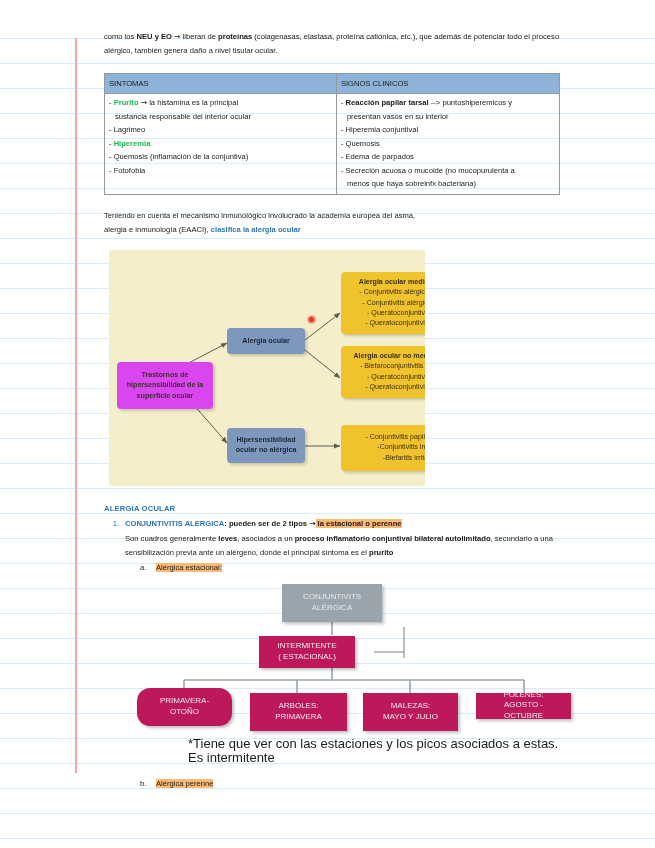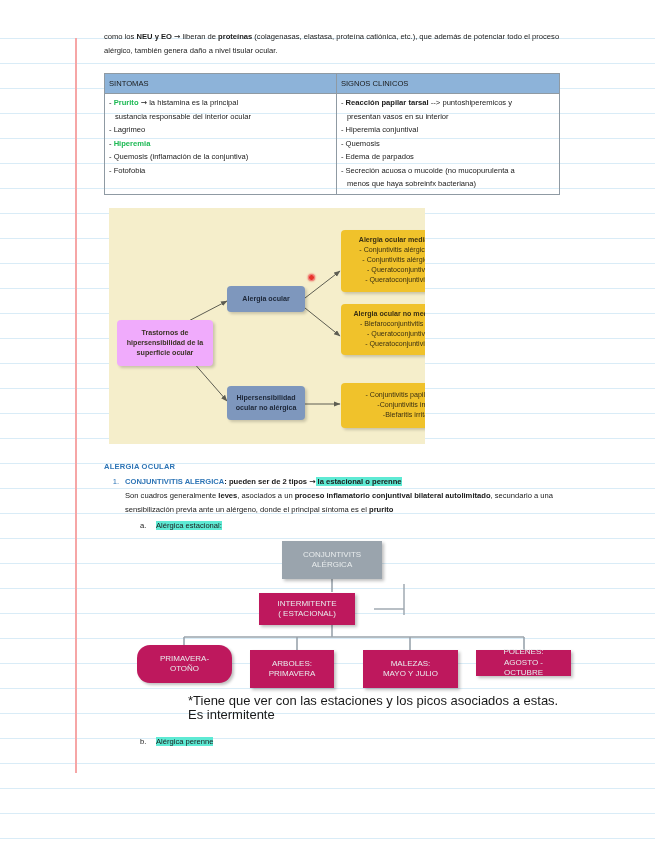--- a/index.html
+++ b/index.html
@@ -40,21 +40,21 @@
     top:30px;
     font-size:7.6px;
     color:#1a1a1a;
     line-height:14.3px;
   }
 
   p.para { margin:0 0 0 0; }
   .b { font-weight:bold; }
   .green { color:#1db954; font-weight:bold; }
   .blue-link { color:#2e75b6; font-weight:bold; }
-  .hl { background:#5eead4; }
+  .hl { background:#fdba74; }
   .u { }
   .arrow { font-family:"DejaVu Sans", sans-serif; }
 
   
   table.t {
     border-collapse:collapse;
     width:456px;
     margin-top:14px;
     table-layout:fixed;
   }
@@ -89,21 +89,21 @@
   #diagram1 svg { position:absolute; left:0; top:0; }
   .dbox {
     position:absolute;
     border-radius:4px;
     text-align:center;
     font-size:7.1px;
     line-height:10.2px;
     color:#2b2b2b;
   }
   .dbox.tan {
-    background:#f0abfc; color:#3a3224; font-weight:bold;
+    background:#d946ef; color:#3a3224; font-weight:bold;
     box-shadow:2px 2px 3px rgba(0,0,0,.18);
   }
   .dbox.blue {
     background:#7e97bd; color:#1d2738; font-weight:bold;
     box-shadow:2px 2px 3px rgba(0,0,0,.18);
   }
   .dbox.yellow {
     background:#f0c22b; color:#3a3013;
     box-shadow:2px 2px 3px rgba(0,0,0,.18);
   }
@@ -185,20 +185,24 @@
             <span class="cellwrap">- <span class="b">Reacción papilar tarsal</span> <span>--&gt;</span><span> puntoshiperemicos y</span><br><span class="indent">presentan vasos en su interior</span></span>
             <span class="cellline">- <span>Hiperemia conjuntival</span></span>
             <span class="cellline">- <span>Quemosis</span></span>
             <span class="cellline">- <span>Edema de parpados</span></span>
             <span class="cellwrap">- <span>Secreción acuosa o mucoide (</span><span class="u">no mucopurulenta</span><span> a</span><br><span class="indent">menos que haya sobreinfx bacteriana)</span></span>
           </td>
         </tr>
       </tbody>
     </table>
 
+    <p class="para" style="margin-top:14px;">
+      <span>Teniendo en cuenta el mecanismo inmunológico involucrado la academia europea del asma,</span><br>
+      <span>alergia e inmunología (EAACI), </span><span class="blue-link">clasifica la alergia ocular</span>
+    </p>
 
     <div id="diagram1">
       <svg width="316" height="236">
         <defs>
           <marker id="ah" markerWidth="7" markerHeight="7" refX="6" refY="2.6" orient="auto">
             <path d="M0,0 L6.5,2.6 L0,5.2 z" fill="#5d5d52"></path>
           </marker>
         </defs>
 
         <path d="M70,118 L118,93" stroke="#5d5d52" stroke-width="1" fill="none" marker-end="url(#ah)"></path>
@@ -283,21 +287,21 @@
         <span>CONJUNTIVITS ALÉRGICA</span>
       </div>
 
       <div class="fbox green-dk" style="left:155px; top:56px; width:96px; height:32px;">
         <span>INTERMITENTE ( ESTACIONAL)</span>
       </div>
 
       <div class="fbox green-dk" style="left:33px; top:108px; width:95px; height:38px;border-radius:13px;">
         <span>PRIMAVERA-OTOÑO</span>
       </div>
-      <div class="fbox green-dk" style="left:146px; top:113px; width:84px; height:38px;">
+      <div class="fbox green-dk" style="left:146px; top:113px; width:97px; height:38px;">
         <span>ARBOLES: PRIMAVERA</span>
       </div>
       <div class="fbox green-dk" style="left:259px; top:113px; width:95px; height:38px;">
         <span>MALEZAS: MAYO Y JULIO</span>
       </div>
       <div class="fbox green-dk" style="left:372px; top:113px; width:95px; height:26px;">
         <span>POLENES: AGOSTO - OCTUBRE</span>
       </div>
     </div>
 

